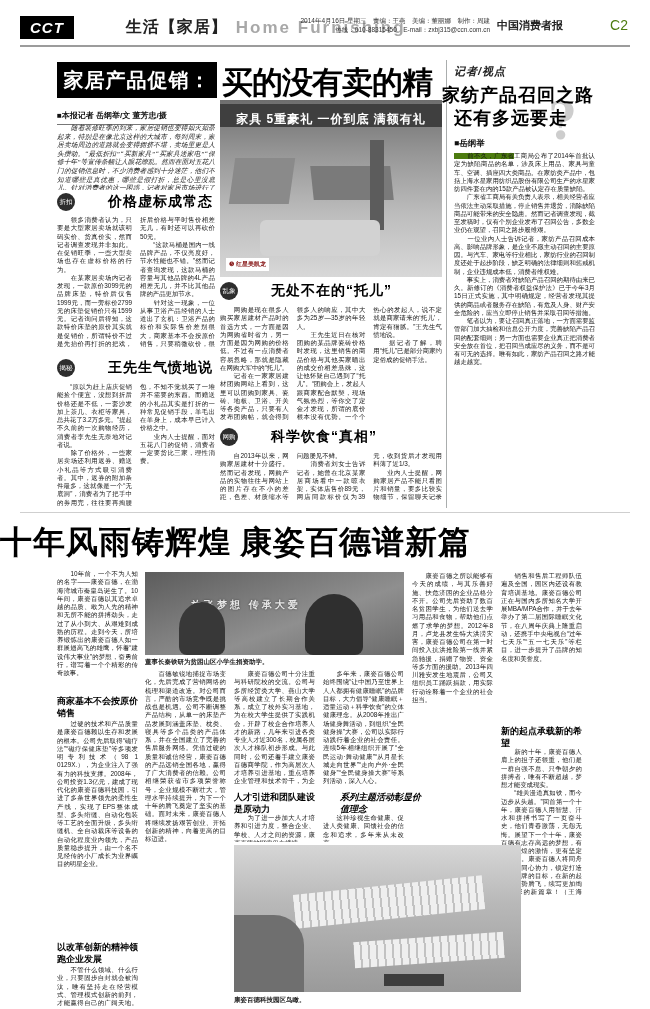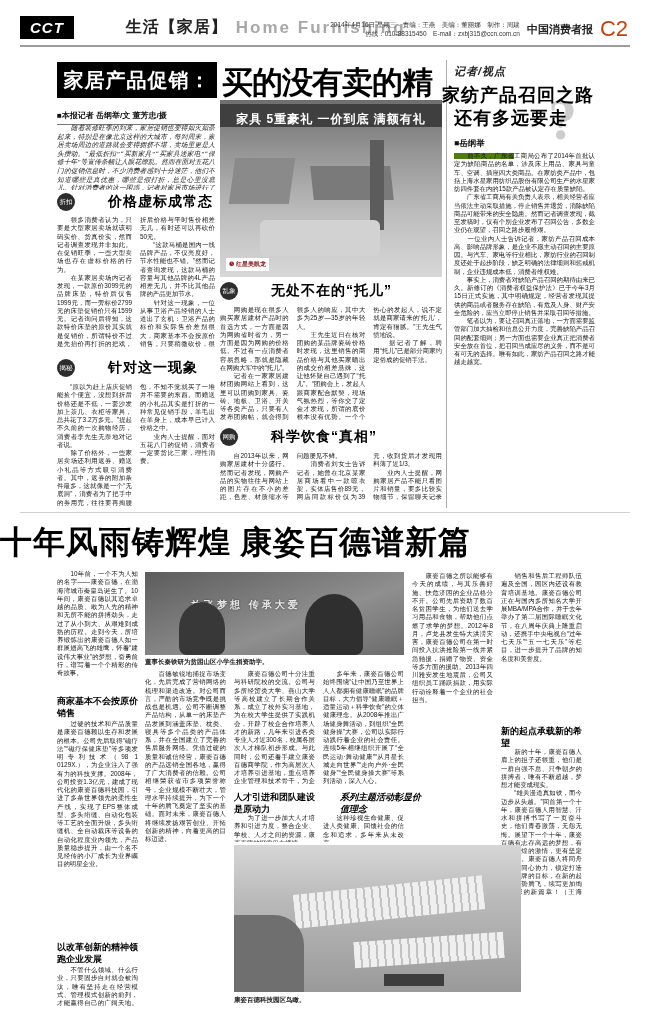--- a/index.html
+++ b/index.html
@@ -6,21 +6,21 @@
   #page{position:relative;width:650px;height:1009px;background:#ffffff;margin:0 auto;overflow:hidden;
         font-family:"Liberation Sans",sans-serif;color:#111;}
   .abs{position:absolute;}
   
   .logo-box{background:#000;color:#fff;font-weight:900;font-style:italic;font-size:15px;
             padding:3px 6px;letter-spacing:1px;border-left:4px solid #000;border-right:4px solid #000;}
   .sec-cn{font-size:16px;font-weight:900;color:#222;letter-spacing:1px;margin-left:44px;}
   .sec-en{font-size:17px;color:#a8a8a8;letter-spacing:2px;font-weight:700;}
   .mast-meta{font-size:6.5px;line-height:9px;color:#333;text-align:right;}
   .paper-name{font-family:"Liberation Serif",serif;font-weight:900;font-size:11px;color:#222;}
-  .page-no{font-size:22px;color:#c2410c;font-weight:400;}
+  .page-no{font-size:14px;color:#4d7c0f;font-weight:400;margin-left:40px;}
   .hr{background:#9c9c9c;}
   
   .kicker-box{background:#000;color:#fff;font-weight:900;font-size:20px;line-height:36px;
               text-align:center;letter-spacing:1px;}
   .big-head{font-size:31px;font-weight:900;letter-spacing:-1px;color:#000;white-space:nowrap;}
   .byline{font-size:8px;font-weight:700;border-bottom:1px solid #777;padding-bottom:3px;}
   .intro{font-family:"Liberation Serif",serif;font-style:italic;font-size:6.7px;line-height:8.6px;
          text-align:justify;white-space:pre-line;color:#222;}
   .body-txt{font-size:6.4px;line-height:8.25px;text-align:justify;white-space:pre-line;color:#151515;overflow:hidden;}
   .cols2{column-count:2;column-gap:8px;column-fill:auto;}
@@ -94,21 +94,21 @@
     <span class="sec-head">价格虚标成常态</span>
   </div>
   <div class="abs body-txt cols2" style="left:57px;top:216px;width:158px;height:140px;">　　很多消费者认为，只要是大型家居卖场就该明码实价、货真价实，然而记者调查发现并非如此。在促销旺季，一些大型卖场也存在虚标价格的行为。
 　　在某家居卖场内记者发现，一款原价3099元的品牌床垫，特价后仅售1999元，而一旁标价2799元的床垫促销价只有1599元。记者询问后得知，这款特价床垫的原价其实就是促销价，所谓特价不过是先抬价再打折的把戏，折后价格与平时售价相差无几，有时还可以再砍价50元。
 　　“这款马桶是国内一线品牌产品，不仅亮度好，节水性能也不错。”然而记者查询发现，这款马桶的容量与其他品牌的4L产品相差无几，并不比其他品牌的产品更加节水。
 　　针对这一现象，一位从事卫浴产品经销的人士道出了玄机：卫浴产品的标价和实际售价差别很大，商家基本不会按原价销售，只要稍微砍价，很多产品就能以低于标价一半的价格成交。
 　　“要想了解真实价格，就得多看多比较。消费者不能只盯着促销时的优惠价格，而要更多关注平时售价，从而了解促销产品的真正‘优惠幅度’。”这位经销商强调。</div>
 
   <div class="abs headrow" style="left:57px;top:359px;">
     <span class="badge">揭秘</span>
-    <span class="sec-head">针对这一现象</span>
+    <span class="sec-head">王先生气愤地说</span>
   </div>
   <div class="abs body-txt cols2" style="left:57px;top:383px;width:158px;height:124px;">　　“原以为赶上店庆促销能捡个便宜，没想到折后价格还是不低，一套沙发加上茶几、衣柜等家具，总共花了3.2万多元。”提起不久前的一次购物经历，消费者李先生无奈地对记者说。
 　　除了价格外，一些家居卖场还利用返券、赠送小礼品等方式吸引消费者。其中，返券的附加条件最多，这就像是一个“无底洞”，消费者为了把手中的券用完，往往要再掏腰包，不知不觉就买了一堆并不需要的东西。而赠送的小礼品其实是打折的一种常见促销手段，羊毛出在羊身上，成本早已计入价格之中。
 　　业内人士提醒，面对五花八门的促销，消费者一定要货比三家，理性消费。</div>
 
   <div class="abs headrow" style="left:220px;top:282px;">
     <span class="badge">乱象</span>
     <span class="sec-head">无处不在的“托儿”</span>
   </div>
   <div class="abs body-txt cols3" style="left:220px;top:306px;width:222px;height:118px;">　　网购是现在很多人购买家居建材产品时的首选方式，一方面是因为网购省时省力，另一方面是因为网购的价格低。不过有一点消费者容易忽略，那就是隐藏在网购大军中的“托儿”。

